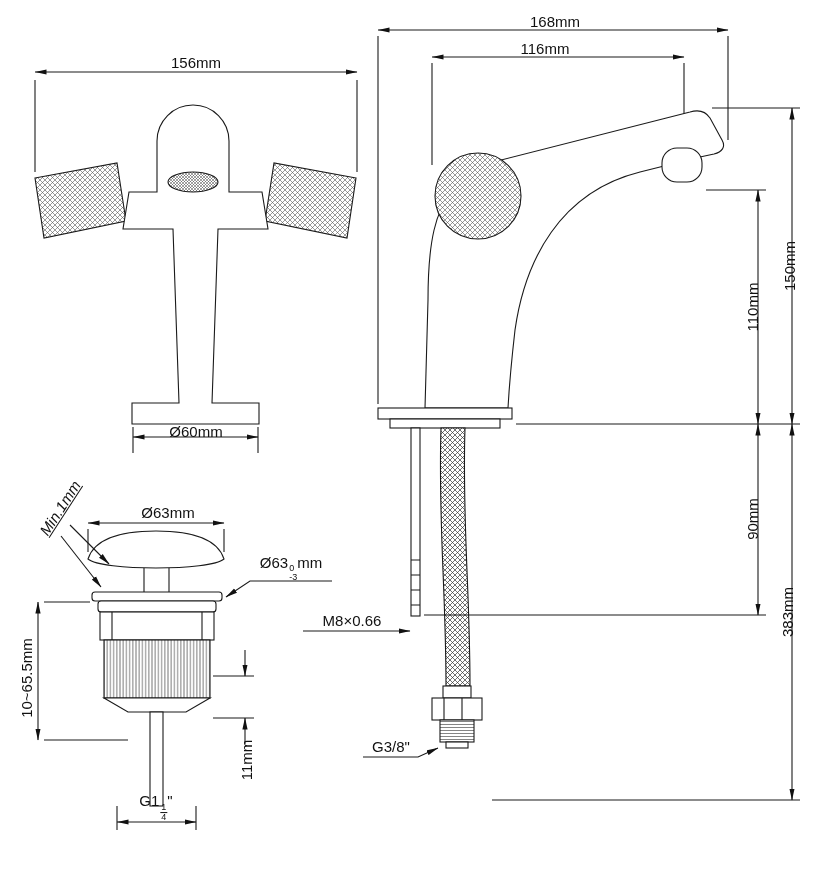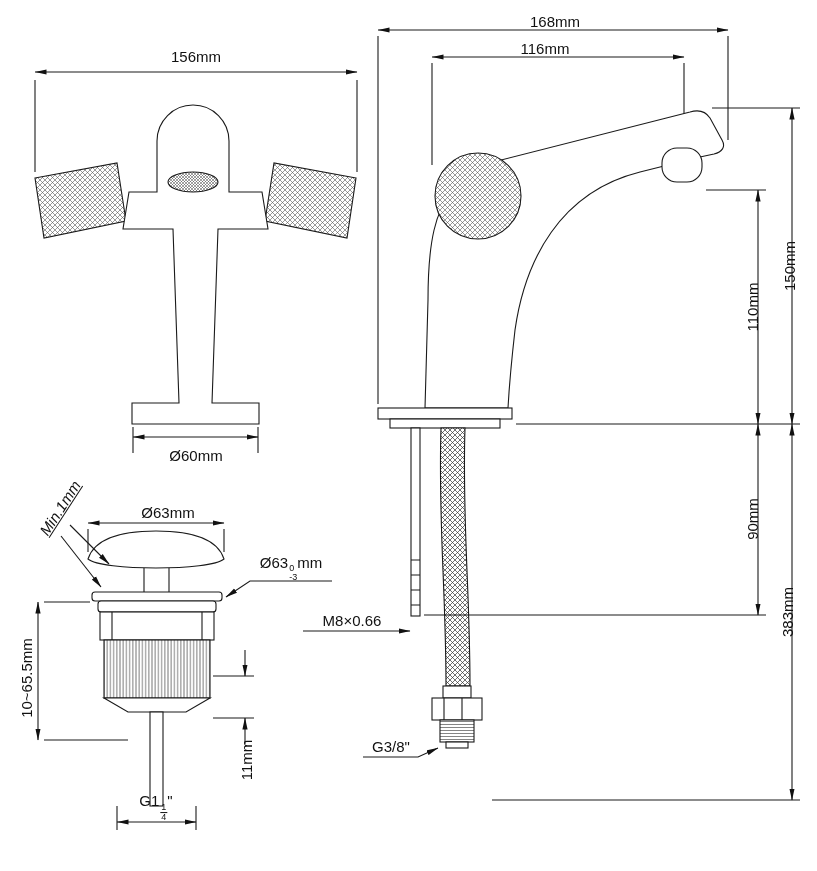--- a/index.html
+++ b/index.html
@@ -170,22 +170,22 @@
 
     <g>
       <path d="M117,806 V830"></path>
       <path d="M196,806 V830"></path>
       <path d="M117,822 H196" marker-start="url(#arr)" marker-end="url(#arr)"></path>
     </g>
   </g>
 </svg>
 
 <div>
-  <div class="lbl" style="left:196px;top:56px">156mm</div>
-  <div class="lbl" style="left:196px;top:455px">Ø60mm</div>
+  <div class="lbl" style="left:196px;top:62px">156mm</div>
+  <div class="lbl" style="left:196px;top:431px">Ø60mm</div>
 
   <div class="lbl" style="left:555px;top:21px">168mm</div>
   <div class="lbl" style="left:545px;top:48px">116mm</div>
   <div class="lbl rot" style="left:789px;top:266px">150mm</div>
   <div class="lbl rot" style="left:752px;top:307px">110mm</div>
   <div class="lbl rot" style="left:752px;top:519px">90mm</div>
   <div class="lbl rot" style="left:787px;top:612px">383mm</div>
   <div class="lbl" style="left:352px;top:620px">M8×0.66</div>
   <div class="lbl" style="left:391px;top:746px">G3/8"</div>
 

